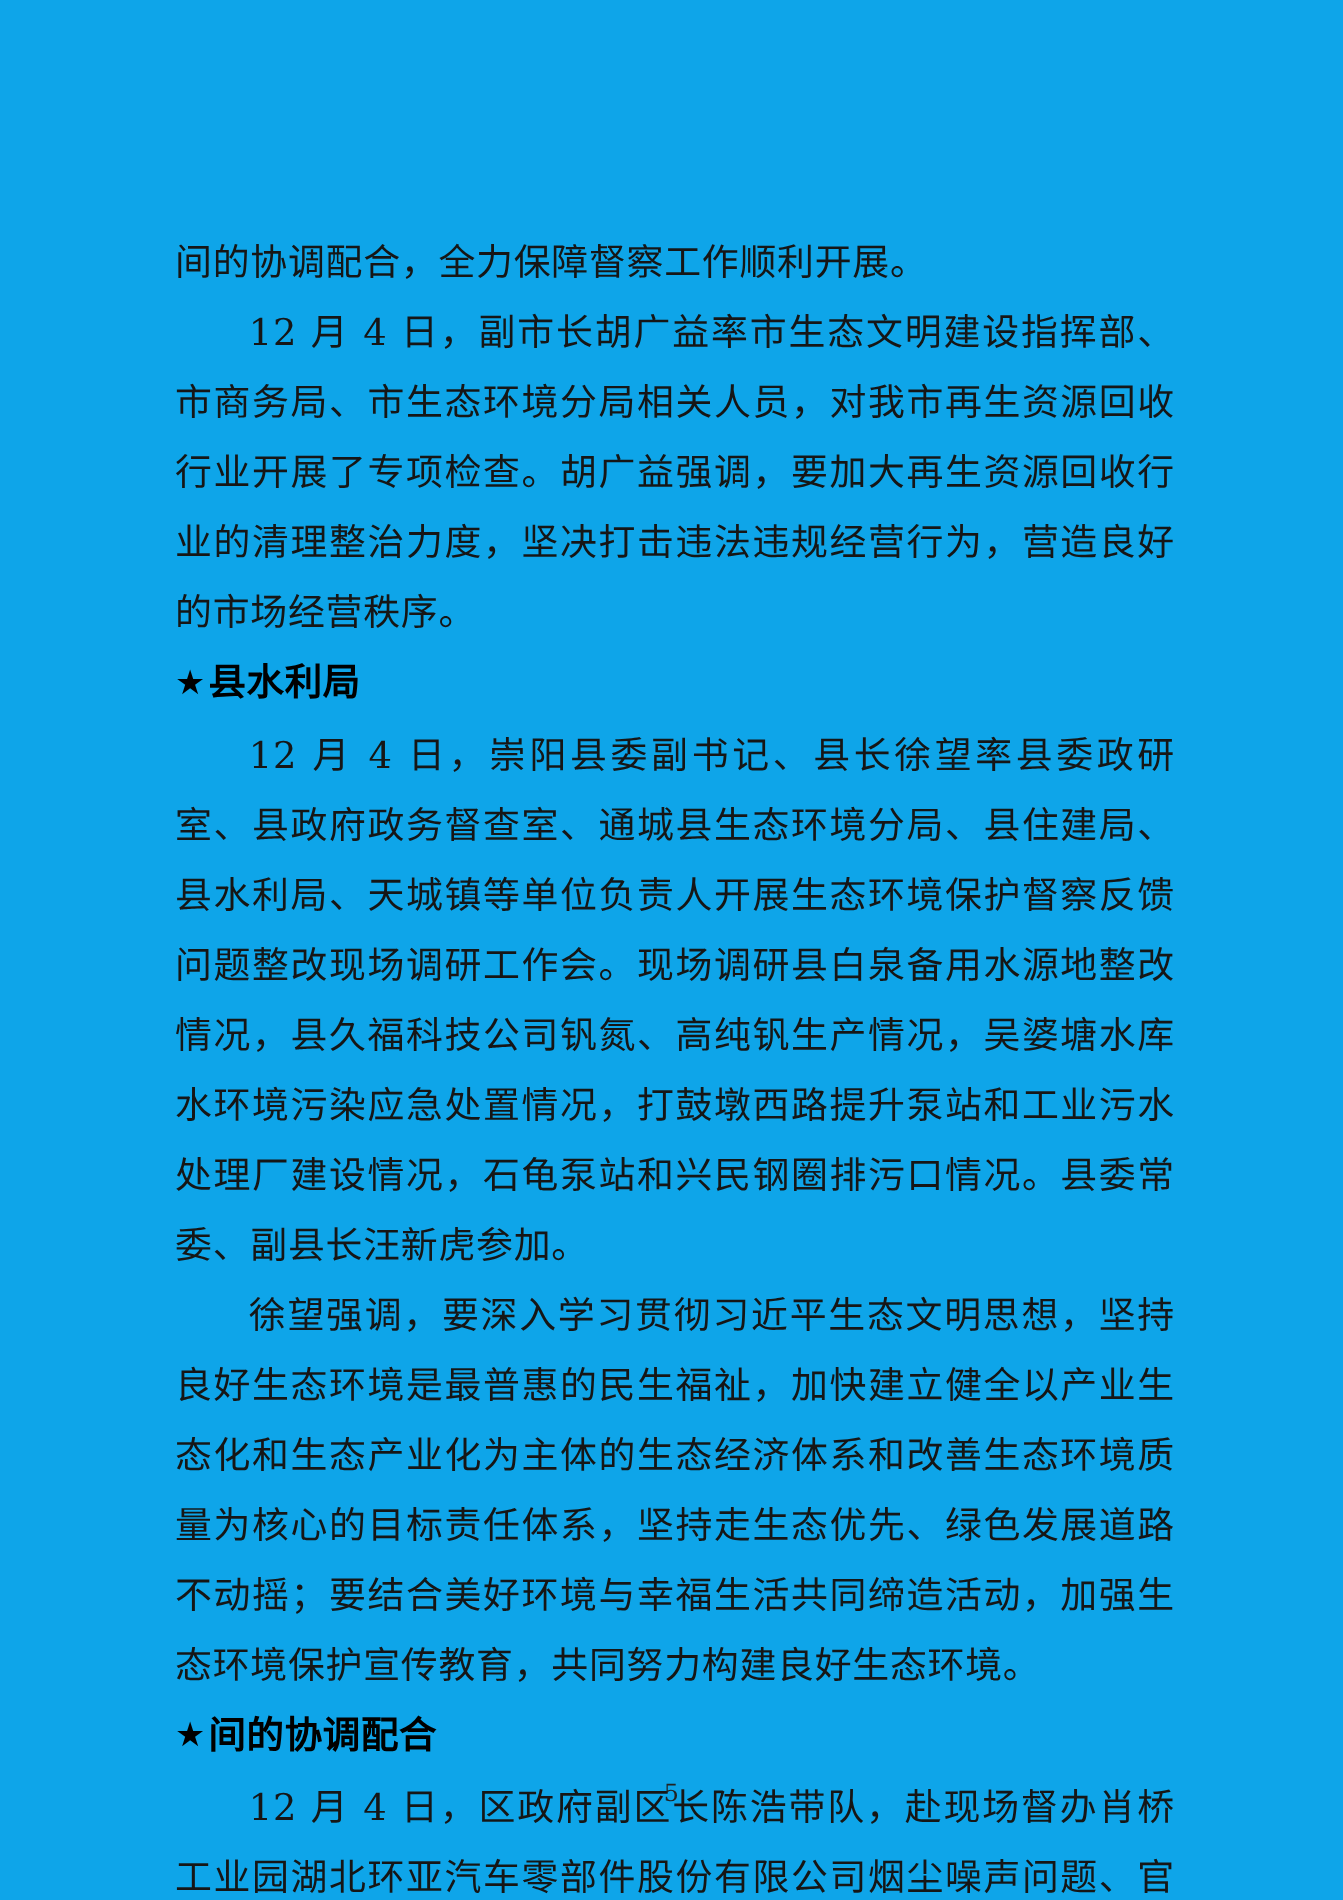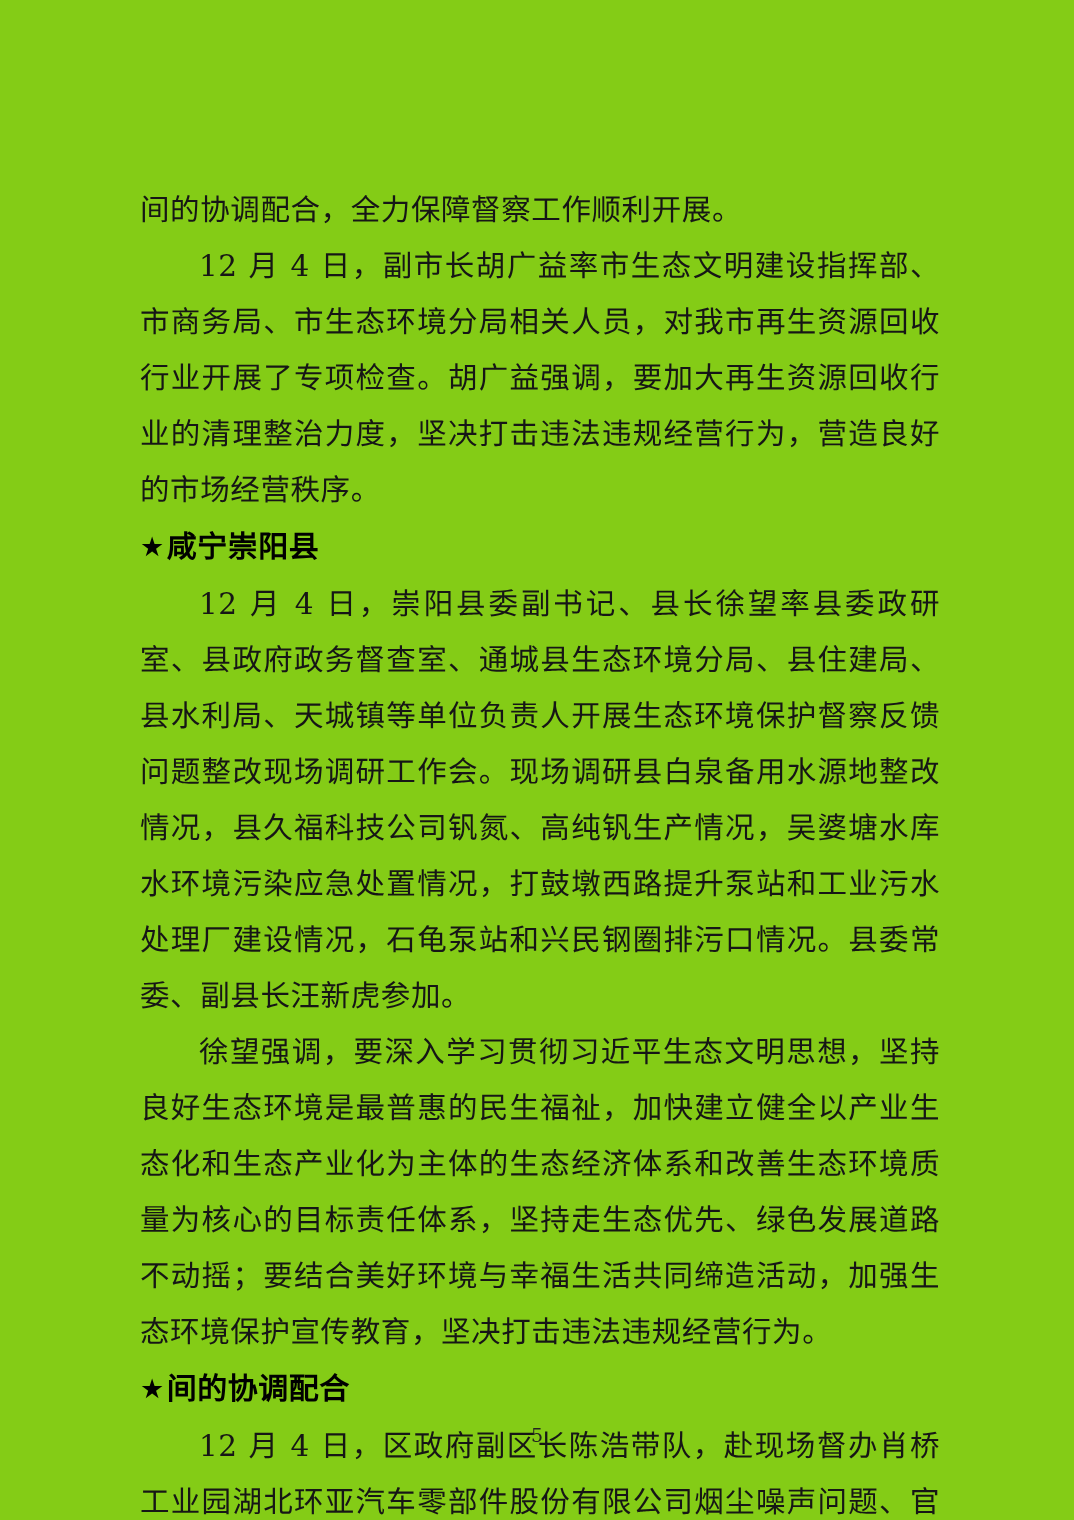--- a/index.html
+++ b/index.html
@@ -9,21 +9,21 @@
   }
   body {
     font-family: "DejaVu Serif", "Liberation Serif", serif;
     color: #1a1a1a;
   }
   .page {
     position: relative;
     width: 1074px;
     height: 1520px;
     margin: 0 auto;
-    background: #84cc16;
+    background: #0ea5e9;
     box-sizing: border-box;
     overflow: hidden;
   }
   .content {
     position: absolute;
     left: 140px;
     top: 182px;
     width: 800px;
   }
   .para {
@@ -69,26 +69,26 @@
 <body>
 
 <div class="page">
   <div class="content">
 
     <p class="para">间的协调配合，全力保障督察工作顺利开展。</p>
 
     <p class="para indent">12 月 4 日，副市长胡广益率市生态文明建设指挥部、市商务局、市生态环境分局相关人员，对我市再生资源回收行业开展了专项检查。胡广益强调，要加大再生资源回收行业的清理整治力度，坚决打击违法违规经营行为，营造良好的市场经营秩序。</p>
 
     <h2 class="heading">
-      <span class="star">★</span><span>咸宁崇阳县</span>
+      <span class="star">★</span><span>县水利局</span>
     </h2>
 
     <p class="para indent">12 月 4 日，崇阳县委副书记、县长徐望率县委政研室、县政府政务督查室、通城县生态环境分局、县住建局、县水利局、天城镇等单位负责人开展生态环境保护督察反馈问题整改现场调研工作会。现场调研县白泉备用水源地整改情况，县久福科技公司钒氮、高纯钒生产情况，吴婆塘水库水环境污染应急处置情况，打鼓墩西路提升泵站和工业污水处理厂建设情况，石龟泵站和兴民钢圈排污口情况。县委常委、副县长汪新虎参加。</p>
 
-    <p class="para indent">徐望强调，要深入学习贯彻习近平生态文明思想，坚持良好生态环境是最普惠的民生福祉，加快建立健全以产业生态化和生态产业化为主体的生态经济体系和改善生态环境质量为核心的目标责任体系，坚持走生态优先、绿色发展道路不动摇；要结合美好环境与幸福生活共同缔造活动，加强生态环境保护宣传教育，坚决打击违法违规经营行为。</p>
+    <p class="para indent">徐望强调，要深入学习贯彻习近平生态文明思想，坚持良好生态环境是最普惠的民生福祉，加快建立健全以产业生态化和生态产业化为主体的生态经济体系和改善生态环境质量为核心的目标责任体系，坚持走生态优先、绿色发展道路不动摇；要结合美好环境与幸福生活共同缔造活动，加强生态环境保护宣传教育，共同努力构建良好生态环境。</p>
 
     <h2 class="heading">
       <span class="star">★</span><span>间的协调配合</span>
     </h2>
 
     <p class="para indent">12 月 4 日，区政府副区长陈浩带队，赴现场督办肖桥工业园湖北环亚汽车零部件股份有限公司烟尘噪声问题、官埠桥镇天宏电线杆厂非法制砂问题、横沟桥镇孙田村洗沙场倾倒污泥和恒</p>
 
   </div>
 
   <div class="footer">5</div>

